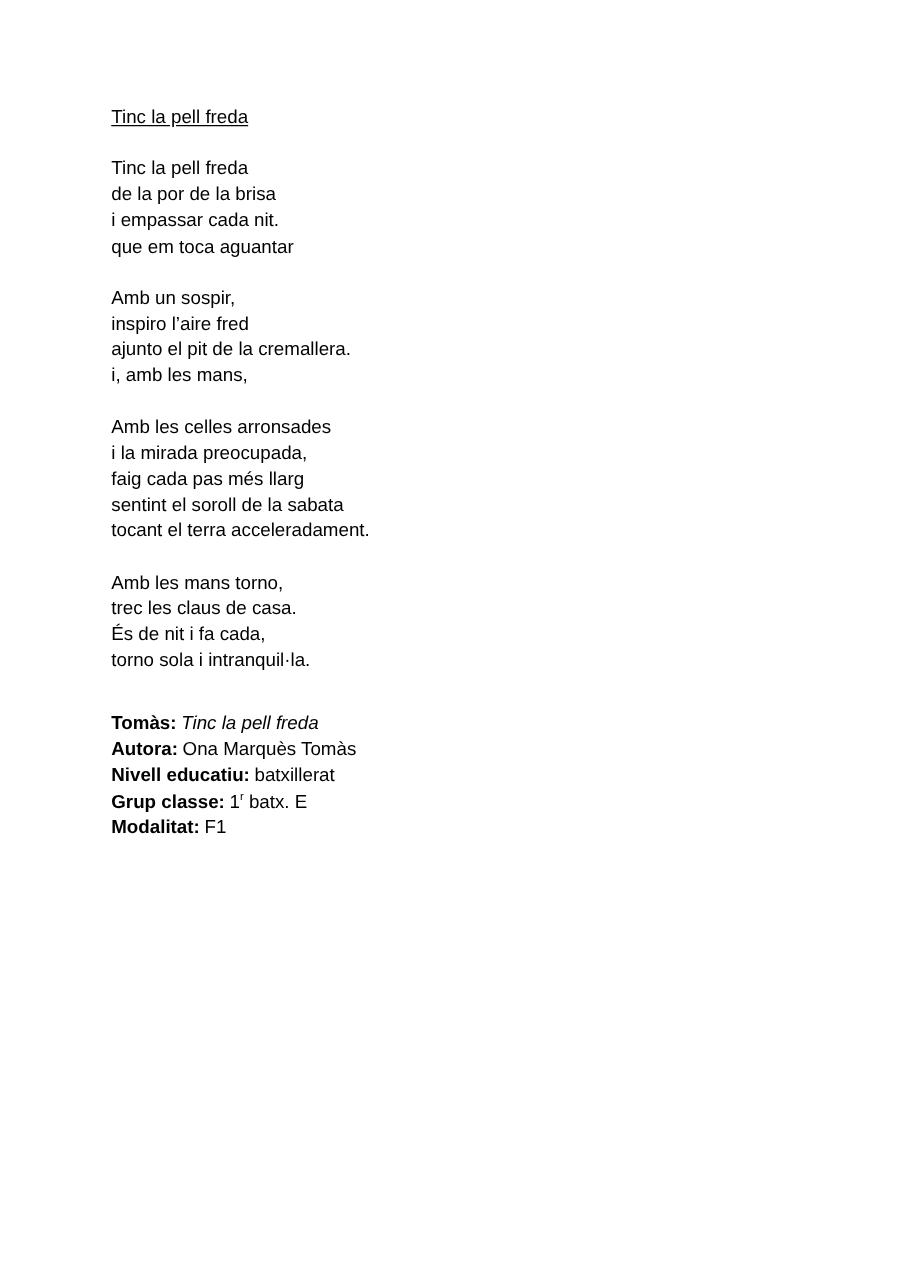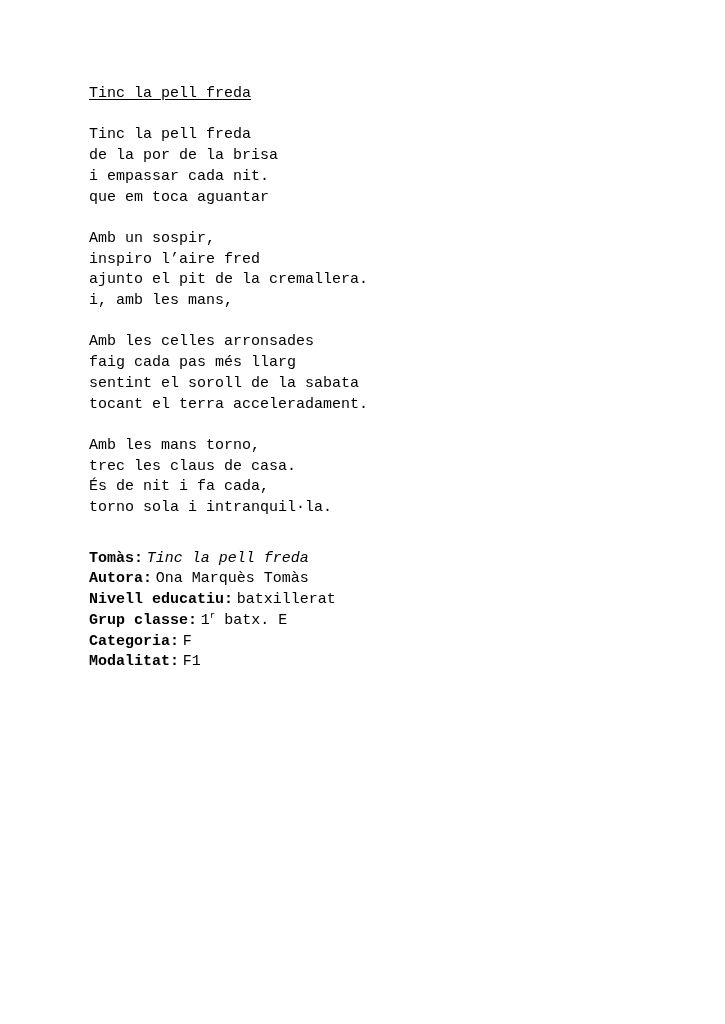--- a/index.html
+++ b/index.html
@@ -7,21 +7,21 @@
       padding: 0;
       background: #ffffff;
     }
     .page {
       position: relative;
       box-sizing: border-box;
       width: 725px;
       height: 1024px;
       background: #ffffff;
       color: #000000;
-      font-family: Liberation Mono, monospace;
+      font-family: Liberation Sans, sans-serif;
       font-size: 15px;
       line-height: 20.7px;
       padding: 84px 80px 0 89px;
       overflow: hidden;
     }
     .poem-title {
       margin: 0 0 20.7px 0;
       font-size: 15px;
       font-weight: normal;
       line-height: 20.7px;
@@ -72,20 +72,21 @@
 
   <div class="stanza">
     <div class="poem-line">Amb un sospir,</div>
     <div class="poem-line">inspiro l’aire fred</div>
     <div class="poem-line">ajunto el pit de la cremallera.</div>
     <div class="poem-line">i, amb les mans,</div>
   </div>
 
   <div class="stanza">
     <div class="poem-line">Amb les celles arronsades</div>
+    <div class="poem-line">i la mirada preocupada,</div>
     <div class="poem-line">faig cada pas més llarg</div>
     <div class="poem-line">sentint el soroll de la sabata</div>
     <div class="poem-line">tocant el terra acceleradament.</div>
   </div>
 
   <div class="stanza">
     <div class="poem-line">Amb les mans torno,</div>
     <div class="poem-line">trec les claus de casa.</div>
     <div class="poem-line">És de nit i fa cada,</div>
     <div class="poem-line">torno sola i intranquil·la.</div>
@@ -102,23 +103,20 @@
     </div>
 
     <div class="meta-row">
       <span class="meta-label">Nivell educatiu:</span><span>batxillerat</span>
     </div>
 
     <div class="meta-row">
       <span class="meta-label">Grup classe:</span><span><span>1</span><span class="meta-sup">r</span><span> batx. E</span></span>
     </div>
 
-    <div class="meta-row">
-      <span class="meta-label">Categoria:</span><span>F</span>
-    </div>
 
     <div class="meta-row">
       <span class="meta-label">Modalitat:</span><span>F1</span>
     </div>
 
 
   </div>
 
 </div>
 

